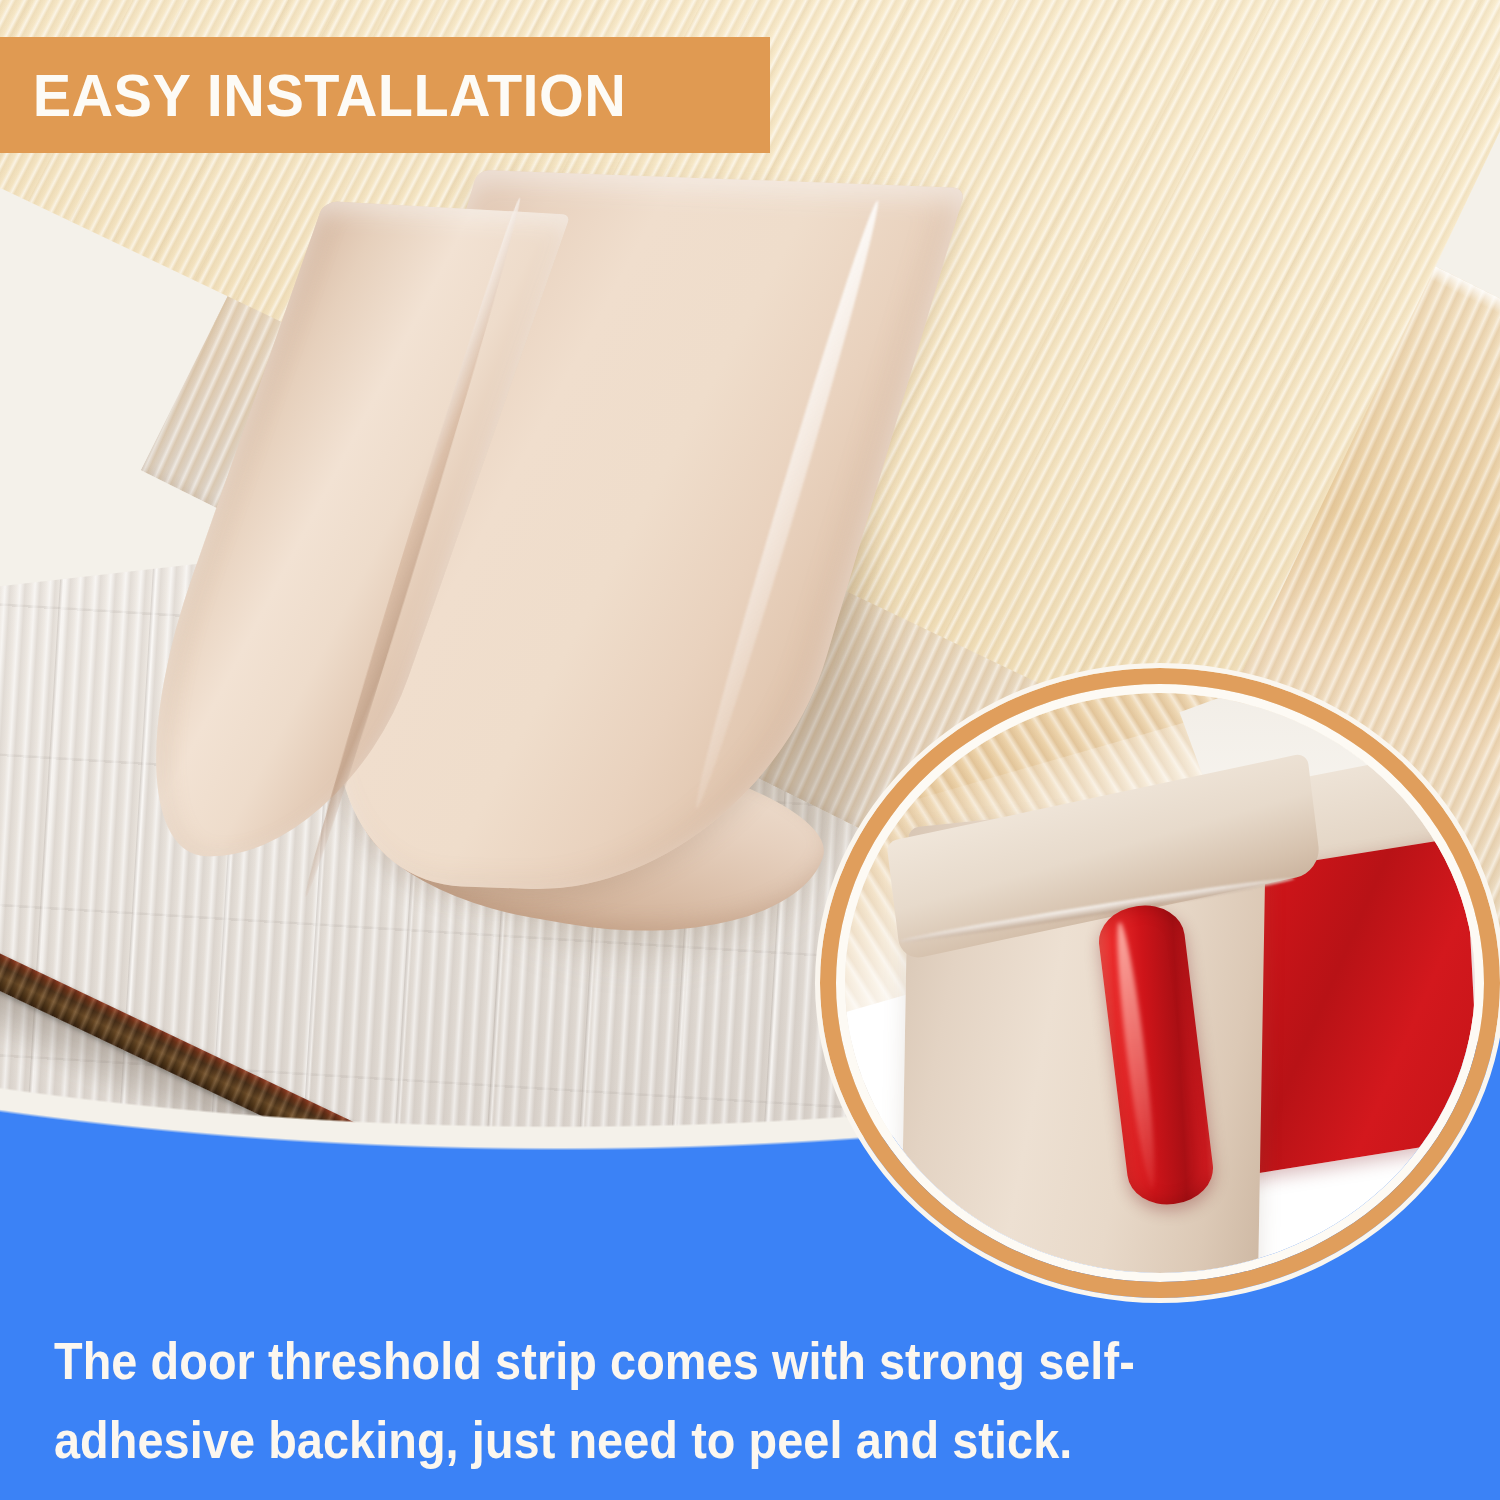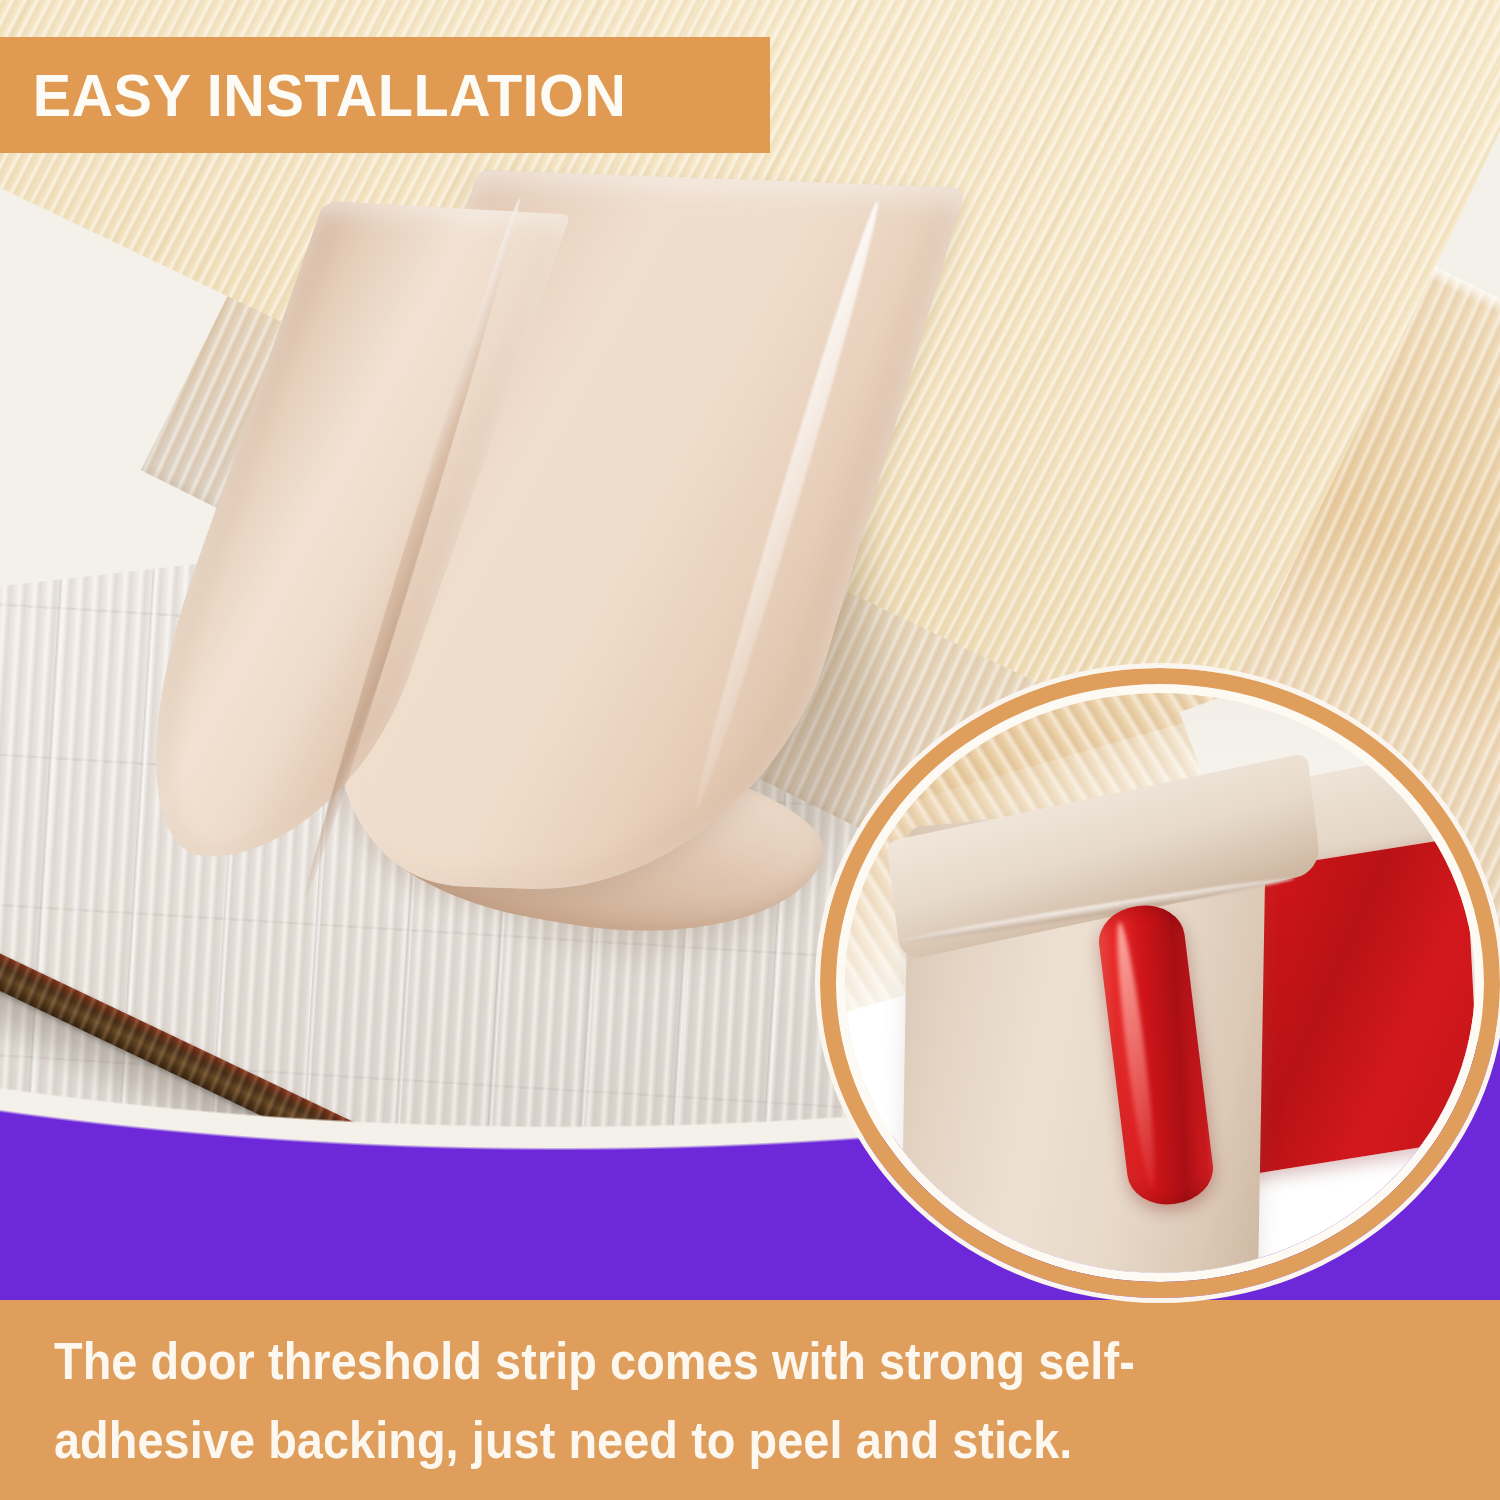--- a/index.html
+++ b/index.html
@@ -7,22 +7,22 @@
   html, body {
     width:1500px; height:1500px;
     overflow:hidden;
     font-family:"Liberation Sans", sans-serif;
   }
   body { background:#E09E5C; position:relative; }
 
   
   #canvas {
     position:absolute; inset:0;
-    width:1500px; height:1300px;
-    background:#6d28d9;
+    width:1500px; height:1500px;
+    background:#3b82f6;
   }
 
   
   #photo-plate {
     position:absolute; left:0; top:0;
     width:1500px; height:1230px;
     overflow:hidden;
     
     -webkit-mask-image: radial-gradient(ellipse 1750px 730px at 560px 400px, #000 99.4%, transparent 99.7%);
     mask-image: radial-gradient(ellipse 1750px 730px at 560px 400px, #000 99.4%, transparent 99.7%);

